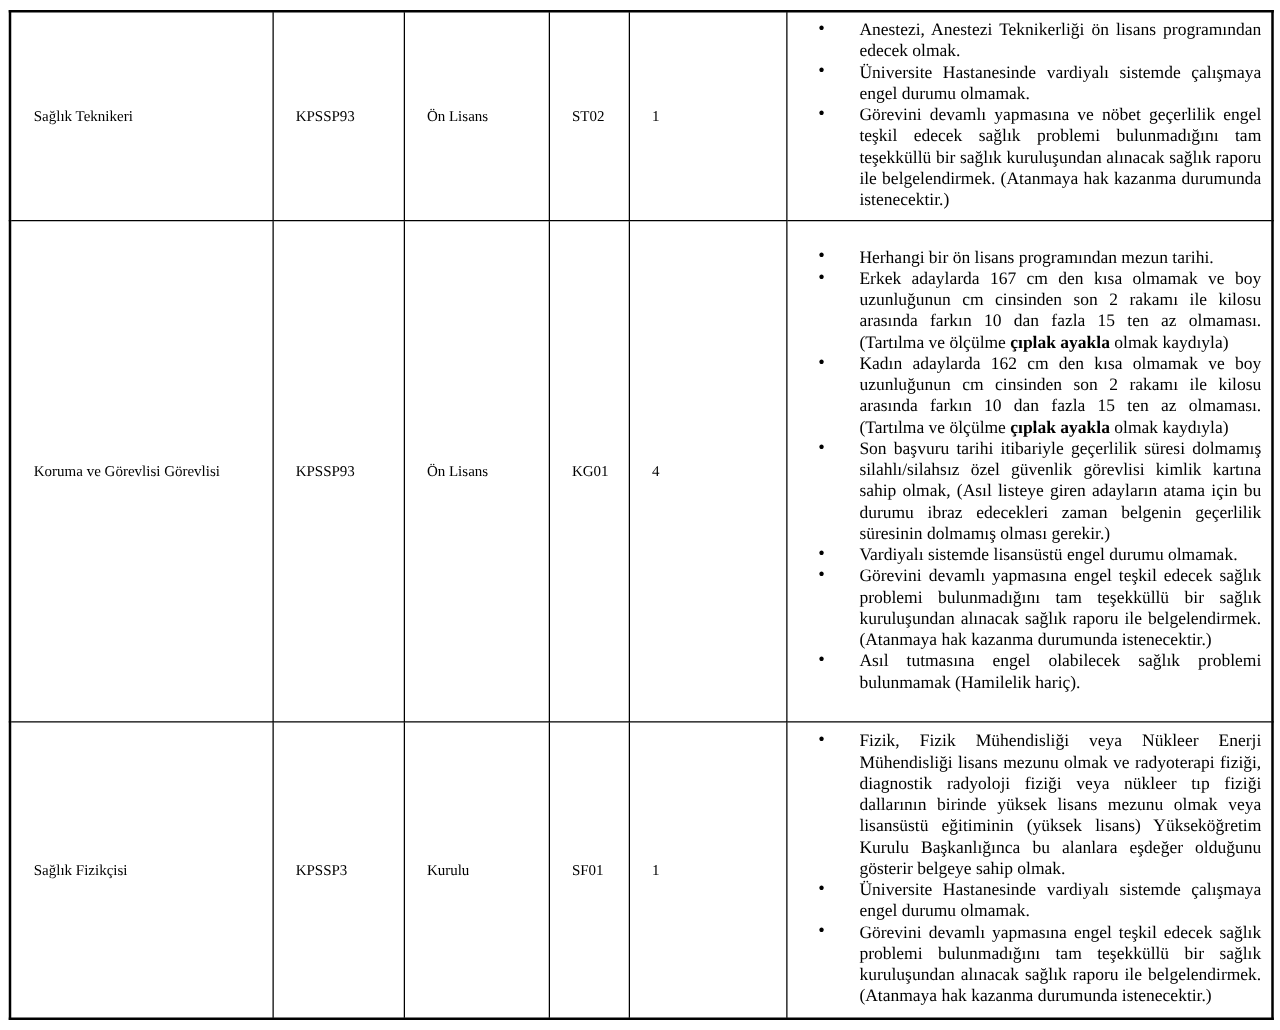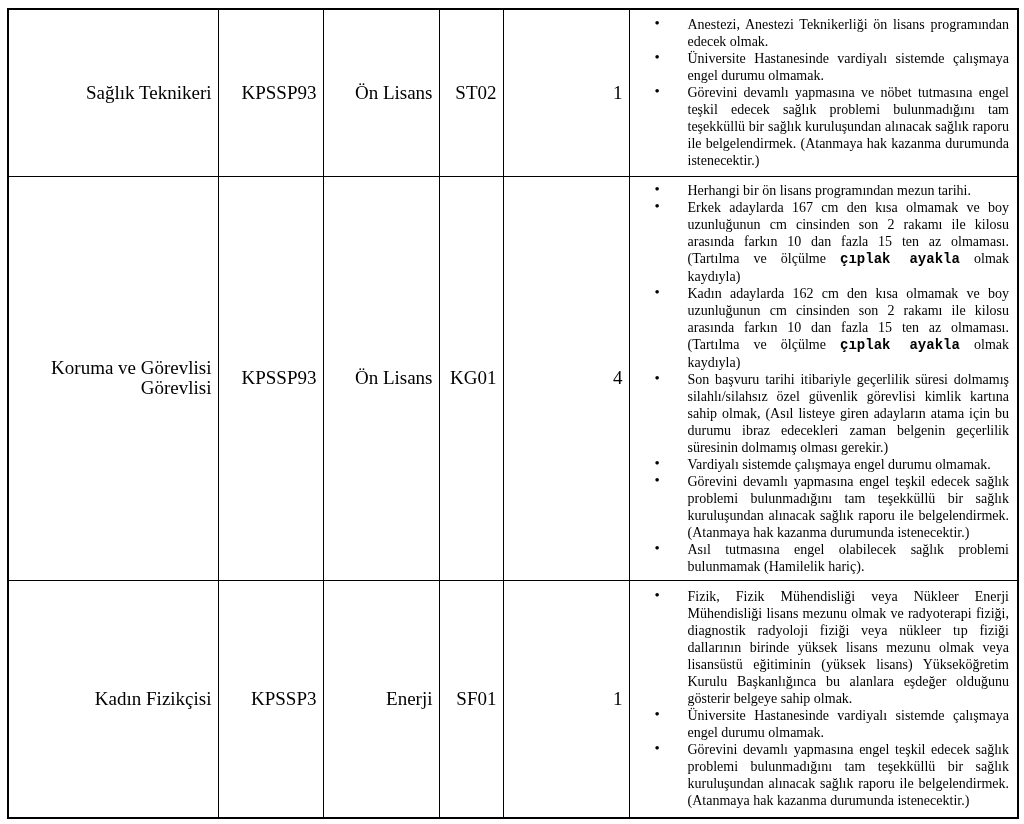--- a/index.html
+++ b/index.html
@@ -21,43 +21,43 @@
     width: 1010px;
     border-collapse: collapse;
     table-layout: fixed;
     border: 2px solid #000;
   }
   table.jobs td {
     border: 1px solid #000;
     vertical-align: middle;
   }
   td.center-cell {
-    text-align: right;
-    font-size: 19px;
+    text-align: left;
+    font-size: 12px;
     line-height: 20px;
-    padding: 2px 6px;
+    padding: 2px 18px;
   }
   td.req-cell {
     vertical-align: top;
     padding: 5px 8px 5px 0;
     font-size: 14px;
     line-height: 17px;
   }
   .req-item {
     position: relative;
     padding-left: 58px;
     text-align: justify;
   }
   .req-item .bullet {
     position: absolute;
     left: 25px;
     top: -1px;
     font-size: 15px;
   }
-  .req-item b { font-weight: bold; font-family: Liberation Mono, monospace; }
+  .req-item b { font-weight: bold; }
   
   tr[data-row="0"] td { height: 167px; }
   tr[data-row="1"] td { height: 401px; }
   tr[data-row="2"] td { height: 238px; }
 </style>
 </head>
 <body>
 
 <div class="page">
   <table class="jobs">
@@ -72,43 +72,43 @@
     <tbody>
         <tr data-row="0">
           <td class="center-cell">Sağlık Teknikeri</td>
           <td class="center-cell">KPSSP93</td>
           <td class="center-cell">Ön Lisans</td>
           <td class="center-cell">ST02</td>
           <td class="center-cell">1</td>
           <td class="req-cell">
             <div class="req-item"><span class="bullet">•</span><span class="req-text"><span>Anestezi, Anestezi Teknikerliği ön lisans programından edecek olmak.</span></span></div>
             <div class="req-item"><span class="bullet">•</span><span class="req-text"><span>Üniversite Hastanesinde vardiyalı sistemde çalışmaya engel durumu olmamak.</span></span></div>
-            <div class="req-item"><span class="bullet">•</span><span class="req-text"><span>Görevini devamlı yapmasına ve nöbet tutmasına engel teşkil edecek sağlık problemi bulunmadığını tam teşekküllü bir sağlık kuruluşundan alınacak sağlık raporu ile belgelendirmek. (Atanmaya hak kazanma durumunda istenecektir.)</span></span></div>
+            <div class="req-item"><span class="bullet">•</span><span class="req-text"><span>Görevini devamlı yapmasına ve nöbet geçerlilik engel teşkil edecek sağlık problemi bulunmadığını tam teşekküllü bir sağlık kuruluşundan alınacak sağlık raporu ile belgelendirmek. (Atanmaya hak kazanma durumunda istenecektir.)</span></span></div>
           </td>
         </tr>
         <tr data-row="1">
           <td class="center-cell">Koruma ve Görevlisi Görevlisi</td>
           <td class="center-cell">KPSSP93</td>
           <td class="center-cell">Ön Lisans</td>
           <td class="center-cell">KG01</td>
           <td class="center-cell">4</td>
           <td class="req-cell">
             <div class="req-item"><span class="bullet">•</span><span class="req-text"><span>Herhangi bir ön lisans programından mezun tarihi.</span></span></div>
             <div class="req-item"><span class="bullet">•</span><span class="req-text"><span>Erkek adaylarda 167 cm den kısa olmamak ve boy uzunluğunun cm cinsinden son 2 rakamı ile kilosu arasında farkın 10 dan fazla 15 ten az olmaması. (Tartılma ve ölçülme </span><b>çıplak ayakla</b><span> olmak kaydıyla)</span></span></div>
             <div class="req-item"><span class="bullet">•</span><span class="req-text"><span>Kadın adaylarda 162 cm den kısa olmamak ve boy uzunluğunun cm cinsinden son 2 rakamı ile kilosu arasında farkın 10 dan fazla 15 ten az olmaması. (Tartılma ve ölçülme </span><b>çıplak ayakla</b><span> olmak kaydıyla)</span></span></div>
             <div class="req-item"><span class="bullet">•</span><span class="req-text"><span>Son başvuru tarihi itibariyle geçerlilik süresi dolmamış silahlı/silahsız özel güvenlik görevlisi kimlik kartına sahip olmak, (Asıl listeye giren adayların atama için bu durumu ibraz edecekleri zaman belgenin geçerlilik süresinin dolmamış olması gerekir.)</span></span></div>
-            <div class="req-item"><span class="bullet">•</span><span class="req-text"><span>Vardiyalı sistemde çalışmaya engel durumu olmamak.</span></span></div>
+            <div class="req-item"><span class="bullet">•</span><span class="req-text"><span>Vardiyalı sistemde lisansüstü engel durumu olmamak.</span></span></div>
             <div class="req-item"><span class="bullet">•</span><span class="req-text"><span>Görevini devamlı yapmasına engel teşkil edecek sağlık problemi bulunmadığını tam teşekküllü bir sağlık kuruluşundan alınacak sağlık raporu ile belgelendirmek. (Atanmaya hak kazanma durumunda istenecektir.)</span></span></div>
             <div class="req-item"><span class="bullet">•</span><span class="req-text"><span>Asıl tutmasına engel olabilecek sağlık problemi bulunmamak (Hamilelik hariç).</span></span></div>
           </td>
         </tr>
         <tr data-row="2">
-          <td class="center-cell">Kadın Fizikçisi</td>
+          <td class="center-cell">Sağlık Fizikçisi</td>
           <td class="center-cell">KPSSP3</td>
-          <td class="center-cell">Enerji</td>
+          <td class="center-cell">Kurulu</td>
           <td class="center-cell">SF01</td>
           <td class="center-cell">1</td>
           <td class="req-cell">
             <div class="req-item"><span class="bullet">•</span><span class="req-text"><span>Fizik, Fizik Mühendisliği veya Nükleer Enerji Mühendisliği lisans mezunu olmak ve radyoterapi fiziği, diagnostik radyoloji fiziği veya nükleer tıp fiziği dallarının birinde yüksek lisans mezunu olmak veya lisansüstü eğitiminin (yüksek lisans) Yükseköğretim Kurulu Başkanlığınca bu alanlara eşdeğer olduğunu gösterir belgeye sahip olmak.</span></span></div>
             <div class="req-item"><span class="bullet">•</span><span class="req-text"><span>Üniversite Hastanesinde vardiyalı sistemde çalışmaya engel durumu olmamak.</span></span></div>
             <div class="req-item"><span class="bullet">•</span><span class="req-text"><span>Görevini devamlı yapmasına engel teşkil edecek sağlık problemi bulunmadığını tam teşekküllü bir sağlık kuruluşundan alınacak sağlık raporu ile belgelendirmek. (Atanmaya hak kazanma durumunda istenecektir.)</span></span></div>
           </td>
         </tr>
       </tbody>
   </table>

